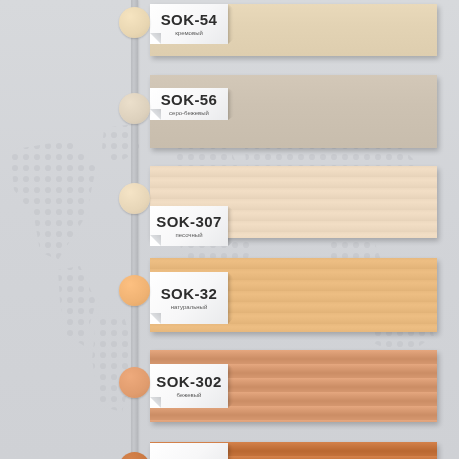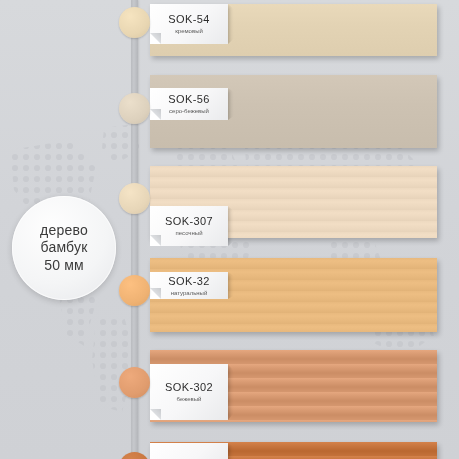--- a/index.html
+++ b/index.html
@@ -45,21 +45,21 @@
   
   .tag{
     position:absolute;left:150px;width:78px;
     background:linear-gradient(135deg,#ffffff 0%,#f7f7f8 55%,#e9eaec 100%);
     -webkit-clip-path:polygon(0 0,0 100%,100% 100%,130% 50%,100% 0);
     clip-path:polygon(0 0,0 100%,100% 100%,130% 50%,100% 0);
     filter:drop-shadow(1px 2px 2px rgba(0,0,0,.28));
     display:flex;flex-direction:column;align-items:center;justify-content:center;
   }
   .tag .code{
-    font-size:11px;font-weight:normal;color:#2d2d2d;letter-spacing:.4px;
+    font-size:15px;font-weight:bold;color:#2d2d2d;letter-spacing:.4px;
     line-height:1;white-space:nowrap;
   }
   .tag .name{
     font-size:6px;color:#5a5a5a;line-height:1;margin-top:3px;white-space:nowrap;
   }
   .tag .fold{
     position:absolute;left:0;bottom:0;width:11px;height:11px;
     background:linear-gradient(45deg,#ffffff 0%,#ffffff 48%,#dcdee1 52%,#c9cbce 100%);
   }
 
@@ -129,44 +129,39 @@
       </div>
       <div class="tl-stub" style="top: 197px;"></div>
       <div class="strip" style="top: 166px; height: 72px; background: repeating-linear-gradient(rgb(237, 217, 192) 0px, rgb(242, 222, 197) 3px, rgb(237, 217, 192) 7px, rgb(231, 211, 186) 11px), linear-gradient(rgb(245, 225, 200) 0%, rgb(237, 217, 192) 100%);"></div>
       <div class="tag" style="top: 178px; height: 40px; margin-top: 28px;">
         <div class="code">SOK-307</div>
         <div class="name">песочный</div>
         <div class="fold"></div>
       </div>
       <div class="tl-stub" style="top: 289px;"></div>
       <div class="strip" style="top: 258px; height: 74px; background: repeating-linear-gradient(rgb(232, 185, 126) 0px, rgb(237, 190, 131) 3px, rgb(232, 185, 126) 7px, rgb(226, 179, 120) 11px), linear-gradient(rgb(240, 193, 134) 0%, rgb(232, 185, 126) 100%);"></div>
-      <div class="tag" style="top: 272px; height: 27px;">
+      <div class="tag" style="top: 272px; height: 52px;">
         <div class="code">SOK-32</div>
         <div class="name">натуральный</div>
         <div class="fold"></div>
       </div>
       <div class="tl-stub" style="top: 381px;"></div>
       <div class="strip" style="top: 350px; height: 72px; background: repeating-linear-gradient(rgb(229, 167, 127) 0px, rgb(217, 155, 115) 4px, rgb(203, 141, 101) 9px, rgb(213, 151, 111) 14px), linear-gradient(rgb(223, 161, 121) 0%, rgb(209, 147, 107) 100%);"></div>
-      <div class="tag" style="top: 364px; height: 56px;">
+      <div class="tag" style="top: 364px; height: 44px;">
         <div class="code">SOK-302</div>
         <div class="name">бежевый</div>
         <div class="fold"></div>
       </div>
       <div class="strip" style="top: 442px; height: 30px; background: repeating-linear-gradient(rgb(212, 130, 75) 0px, rgb(200, 118, 63) 4px, rgb(186, 104, 49) 9px, rgb(196, 114, 59) 14px), linear-gradient(rgb(206, 124, 69) 0%, rgb(192, 110, 55) 100%);"></div>
       <div class="tag" style="top: 443px; height: 32px;">
         <div class="code"></div>
         <div class="name"></div>
       </div>
     </div>
 
-  <div id="badge" style="z-index: 5;">
-    <div class="bl">дерево</div>
-    <div class="bl">бамбук</div>
-    <div class="bl">50 мм</div>
-  </div>
 
 <div class="tl-dot" style="top: 7px; background: radial-gradient(circle at 36% 30%, rgb(246, 228, 192) 0%, rgb(232, 214, 178) 62%, rgb(216, 198, 162) 100%);"></div>
     <div class="tl-dot" style="top: 93px; background: radial-gradient(circle at 36% 30%, rgb(235, 223, 203) 0%, rgb(221, 209, 189) 62%, rgb(205, 193, 173) 100%);"></div>
     <div class="tl-dot" style="top: 183px; background: radial-gradient(circle at 36% 30%, rgb(245, 228, 198) 0%, rgb(231, 214, 184) 62%, rgb(215, 198, 168) 100%);"></div>
     <div class="tl-dot" style="top: 275px; background: radial-gradient(circle at 36% 30%, rgb(253, 192, 129) 0%, rgb(239, 178, 115) 62%, rgb(223, 162, 99) 100%);"></div>
     <div class="tl-dot" style="top: 367px; background: radial-gradient(circle at 36% 30%, rgb(238, 170, 124) 0%, rgb(224, 156, 110) 62%, rgb(208, 140, 94) 100%);"></div>
     <div class="tl-dot" style="top: 452px; background: radial-gradient(circle at 36% 30%, rgb(214, 132, 77) 0%, rgb(200, 118, 63) 62%, rgb(184, 102, 47) 100%);"></div>
   </div>
 
 </body></html>

